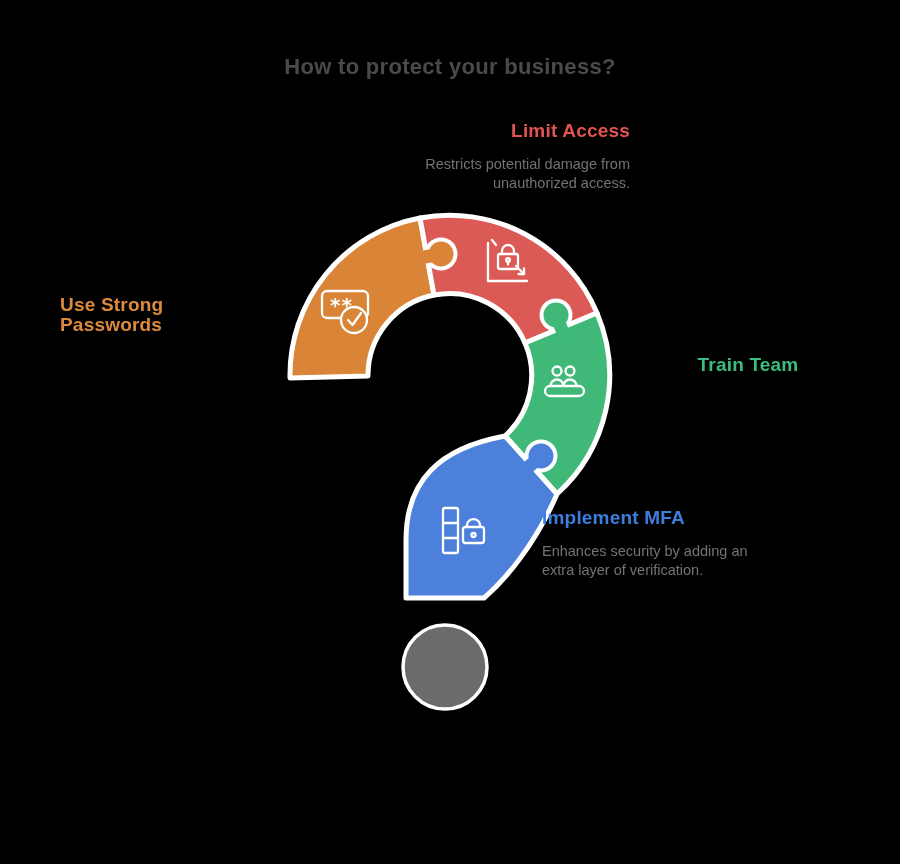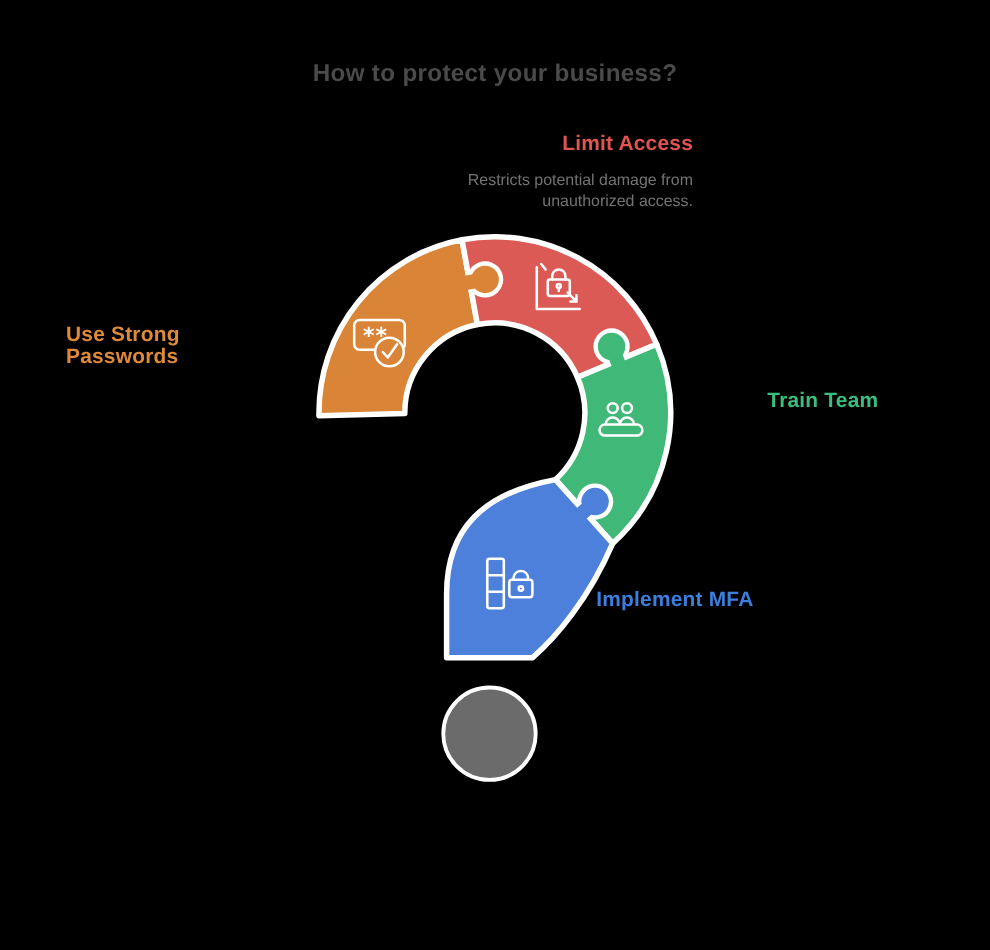--- a/index.html
+++ b/index.html
@@ -19,21 +19,21 @@
   .callout p{
     margin:14px 0 0 0;font-size:14.5px;line-height:19px;color:#737373;
     white-space:pre-line;
   }
   .c-limit   {top:121px;left:390px;width:240px;text-align:right;}
   .c-limit h2{color:#e25450;}
   .c-pass    {top:259px;left:60px;width:202px;text-align:left;margin-top:36px;}
   .c-pass h2 {color:#de8a3a;}
   .c-train   {top:355px;left:638px;width:220px;text-align:center;}
   .c-train h2{color:#3abd7e;}
-  .c-mfa     {top:508px;left:542px;width:260px;text-align:left;margin-top:28px;}
+  .c-mfa     {top:508px;left:542px;width:260px;text-align:left;}
   .c-mfa h2  {color:#3c7edd;}
   svg{position:absolute;top:0;left:0;}
   .piece{stroke:#fff;stroke-width:5;stroke-linejoin:round;}
   .icon{stroke:#fff;stroke-width:2.3;fill:none;stroke-linecap:round;stroke-linejoin:round;}
 </style>
 </head>
 <body>
 
 <div id="canvas">
 
@@ -109,15 +109,17 @@
   <div class="callout c-pass">
     <h2>Use Strong Passwords</h2>
   </div>
 
   <div class="callout c-train">
     <h2>Train Team</h2>
   </div>
 
   <div class="callout c-mfa">
     <h2>Implement MFA</h2>
+    <p>Enhances security by adding an
+extra layer of verification.</p>
   </div>
 
 </div>
 
 </body></html>

